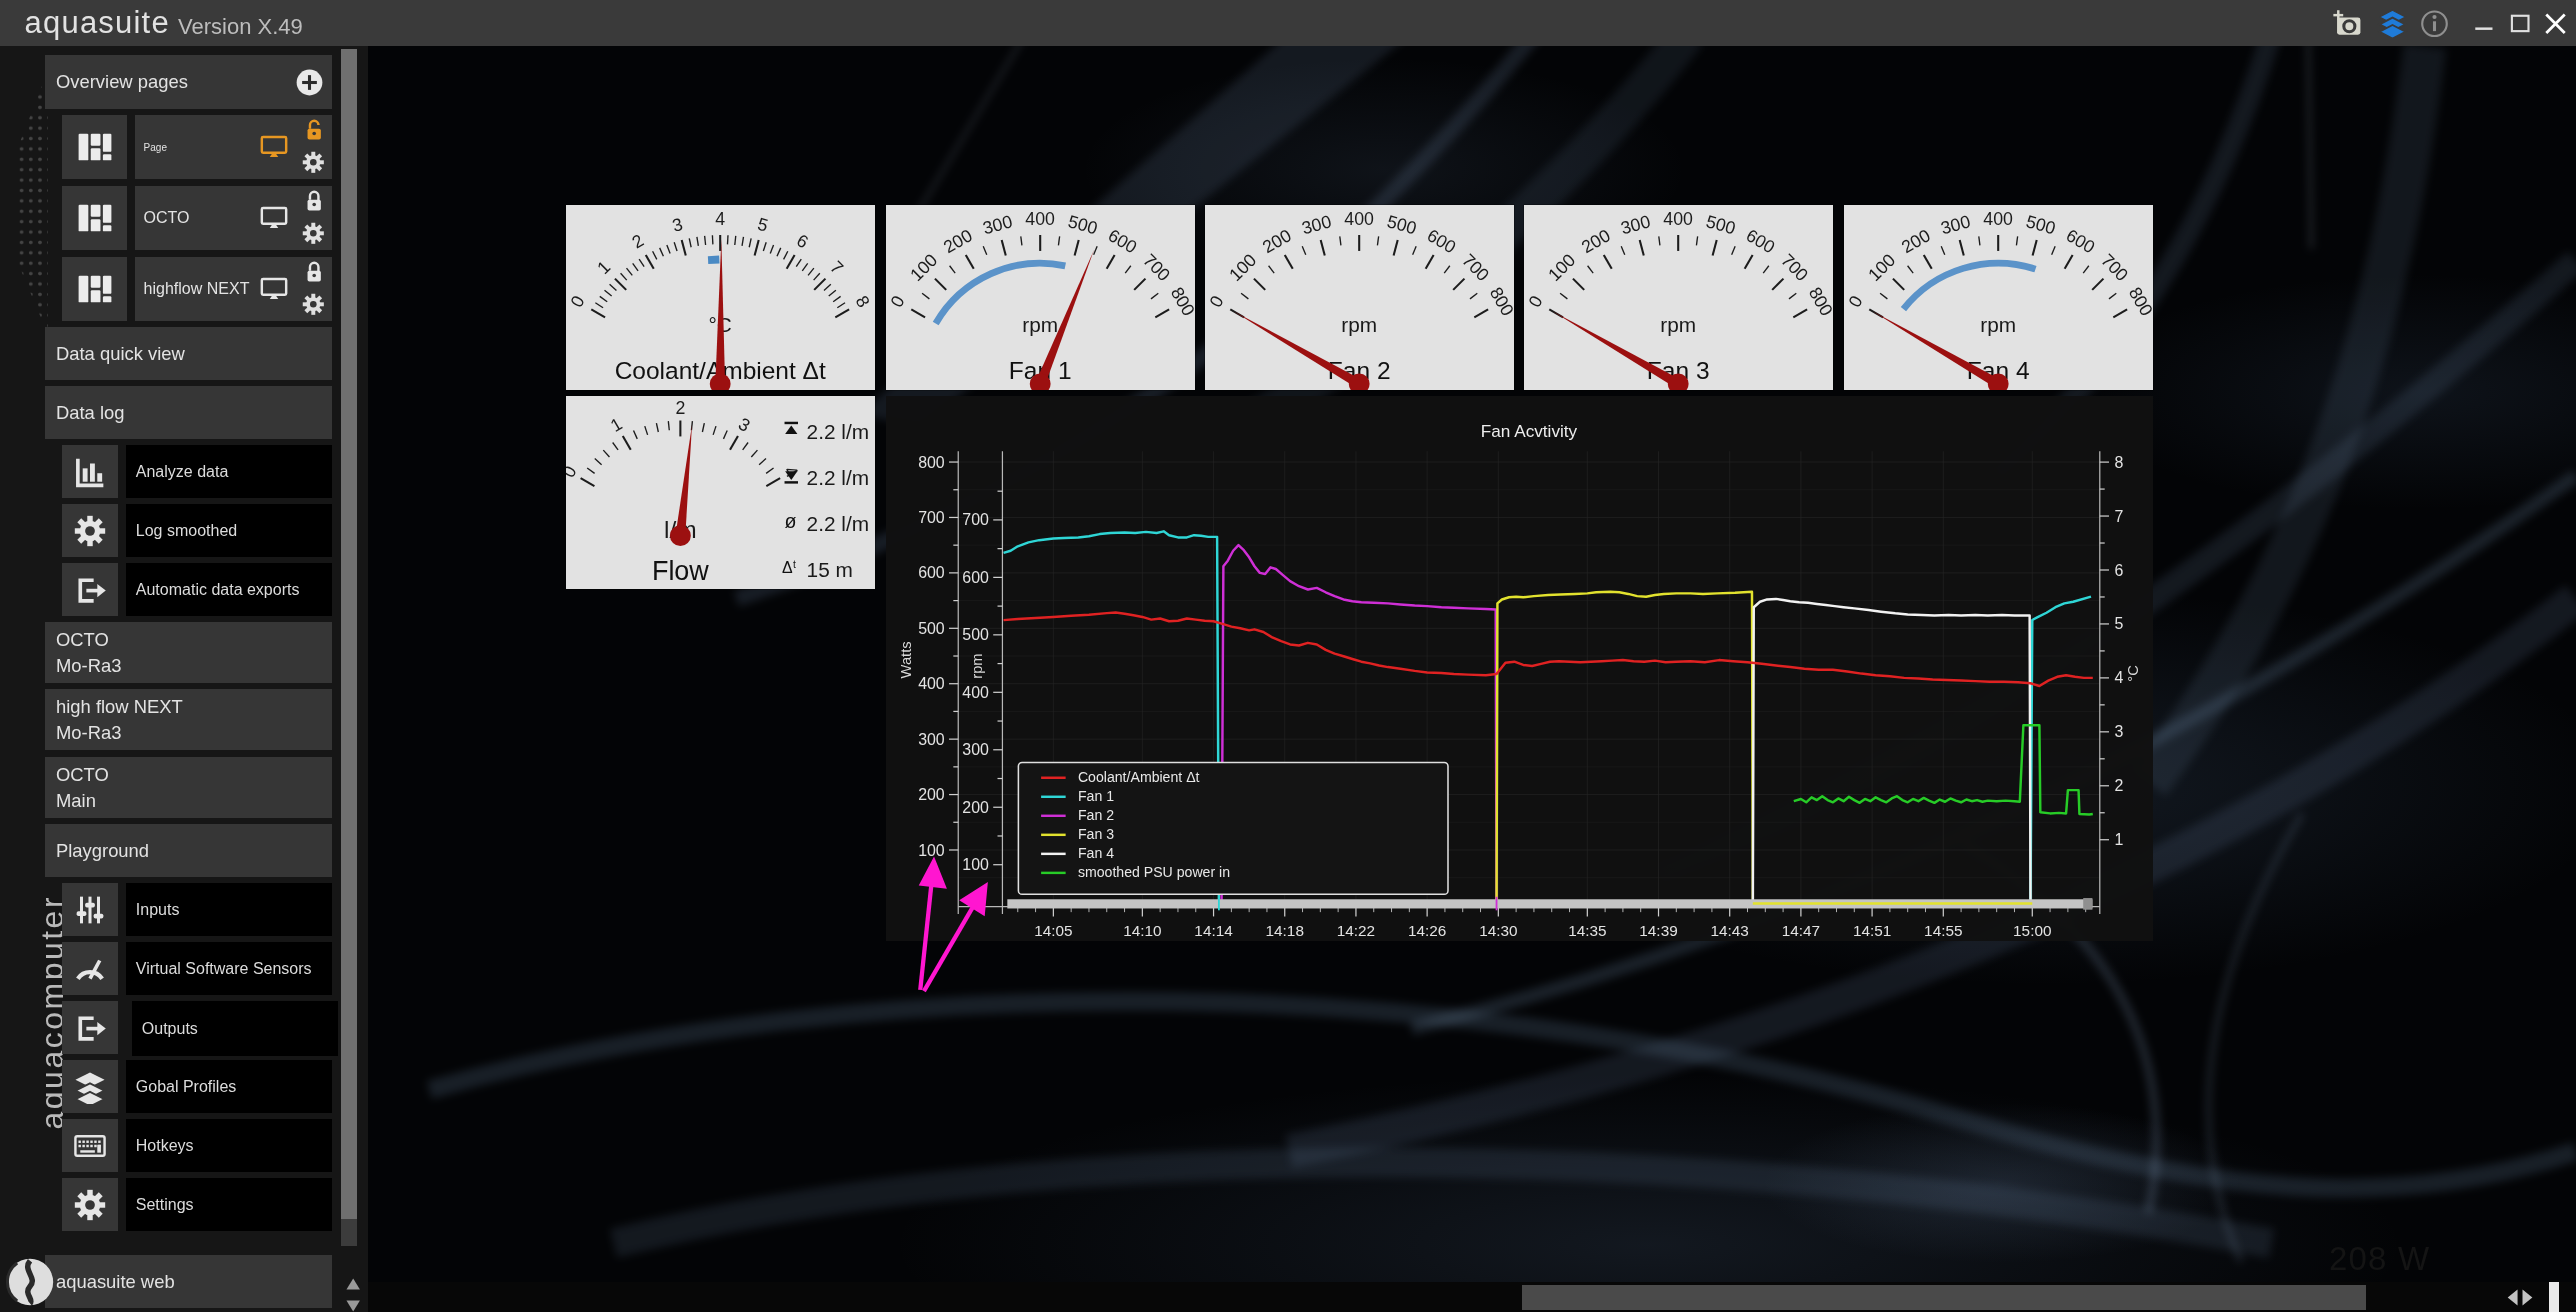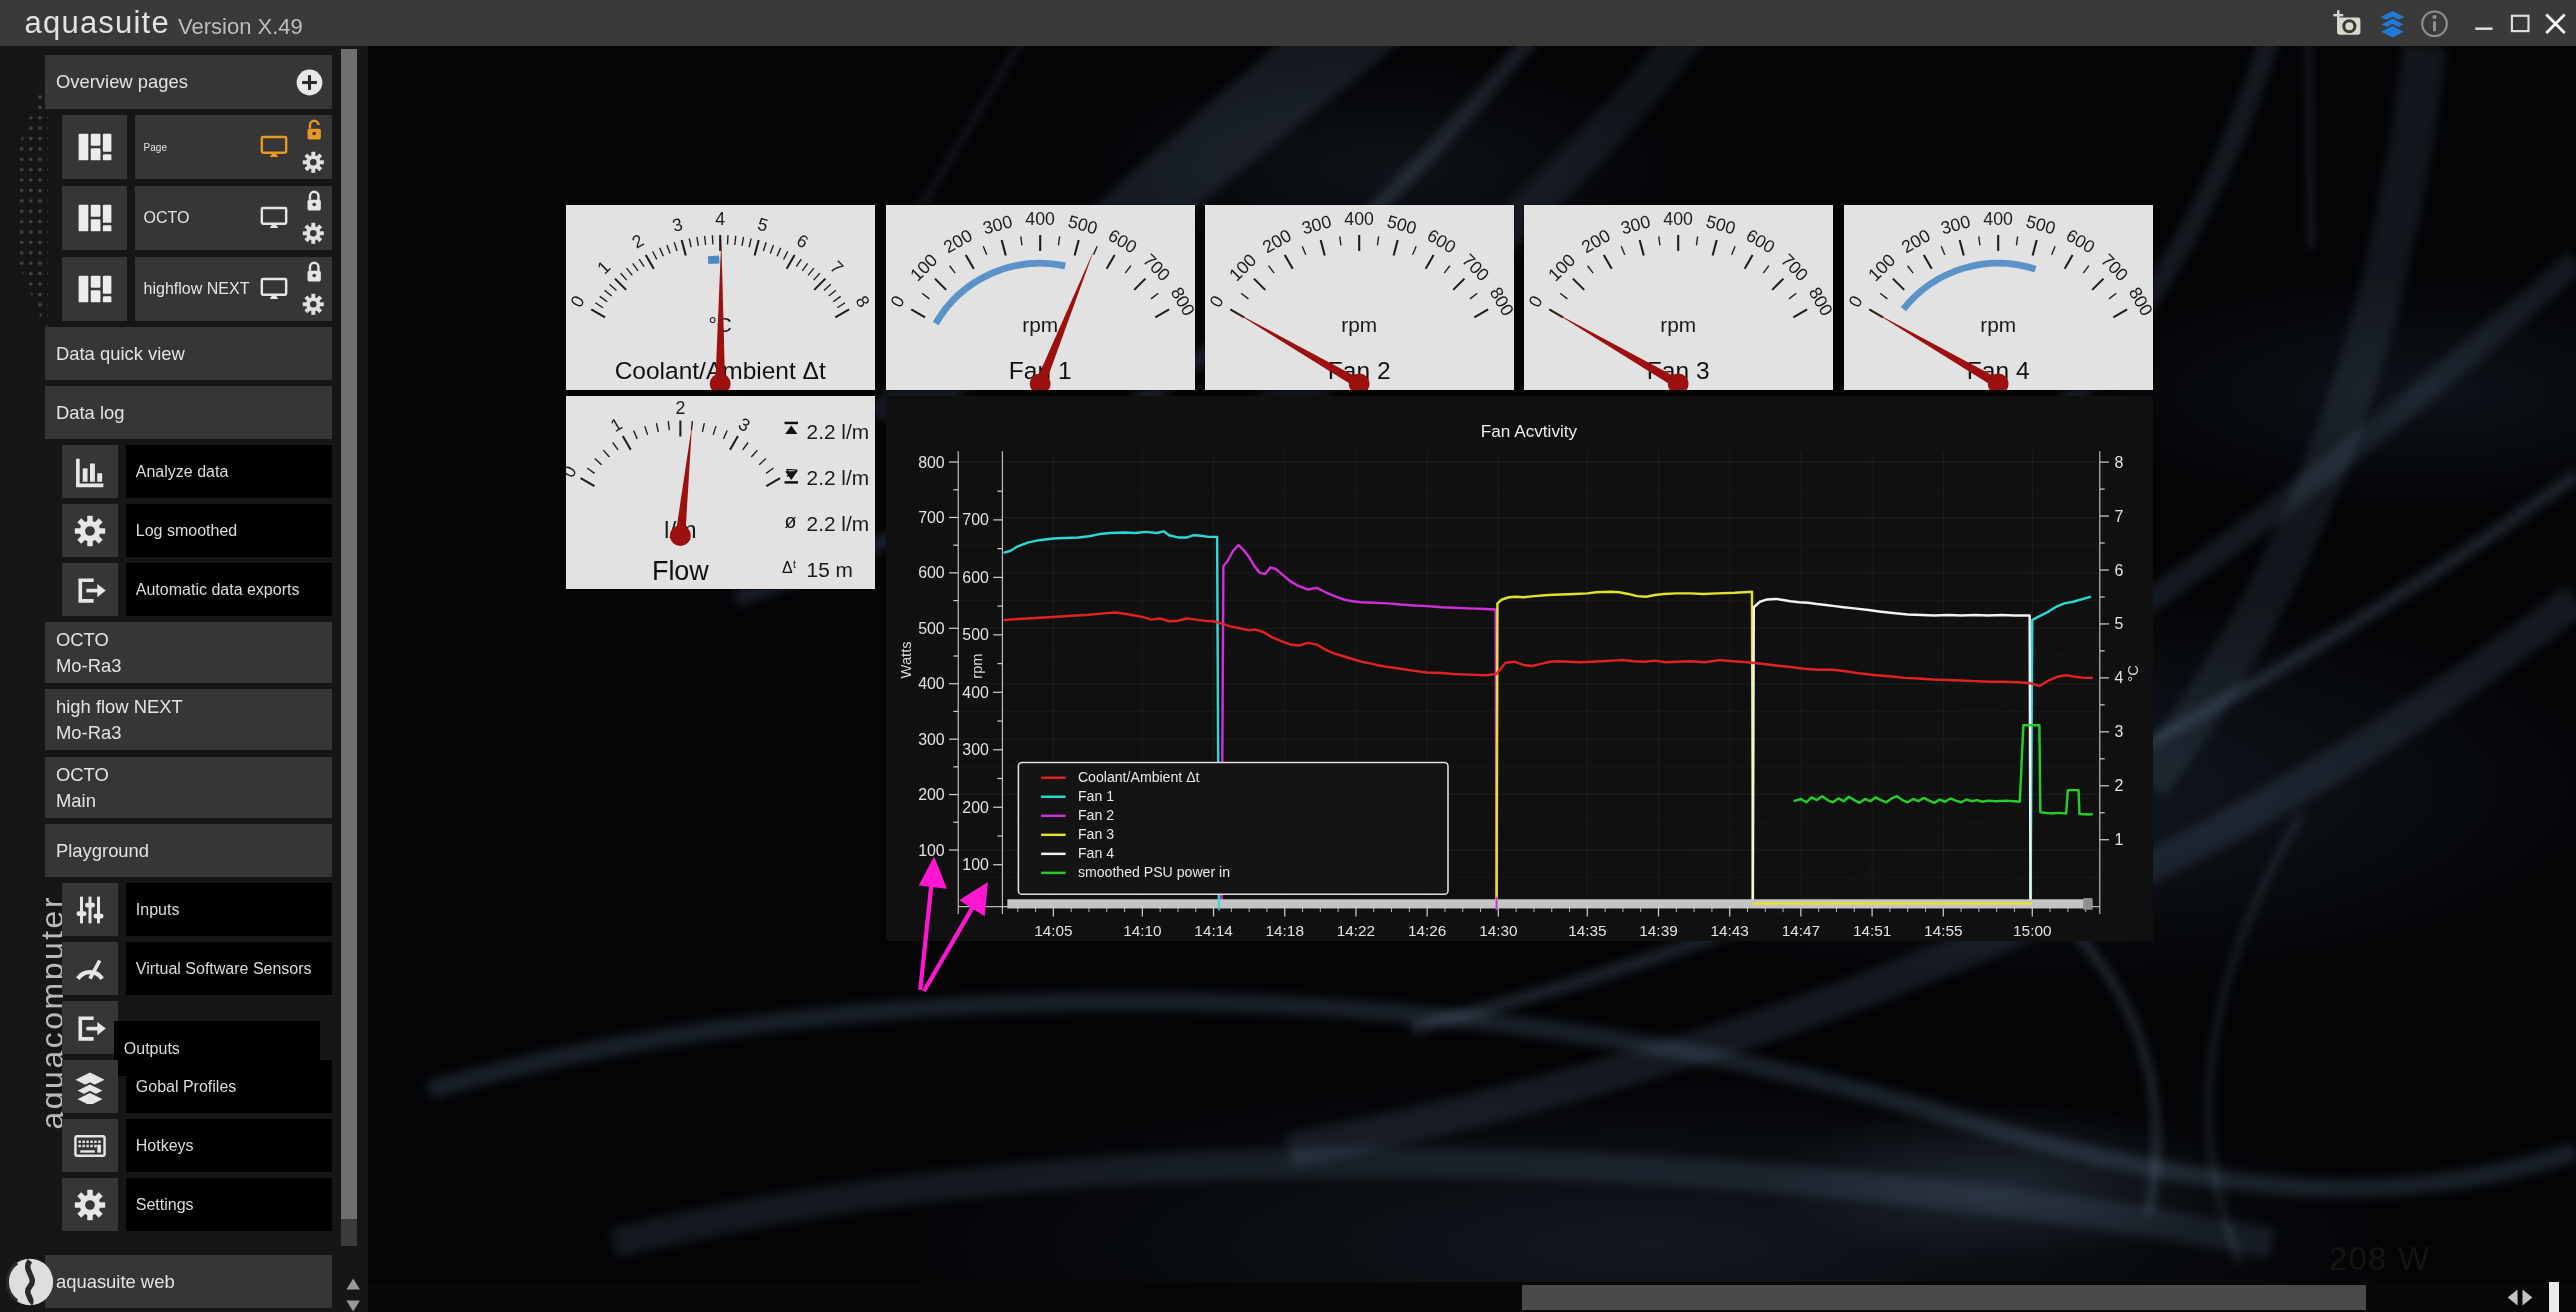--- a/index.html
+++ b/index.html
@@ -278,21 +278,21 @@
         <div class="sub-lbl" style="left: 126px; top: 896px; width: 206px; height: 53px;">
           <span>Virtual Software Sensors</span>
         </div>
         <div class="tile" style="left: 62px; top: 955px; width: 56px; height: 53px;">
           <svg width="34" height="34" viewBox="0 0 56 56">
             <path d="M34 12 H12 V46 H34" stroke="#e6e6e6" stroke-width="6" fill="none"></path>
             <line x1="22" y1="29" x2="48" y2="29" stroke="#e6e6e6" stroke-width="6"></line>
             <polygon points="40,18 54,29 40,40" fill="#e6e6e6"></polygon>
           </svg>
         </div>
-        <div class="sub-lbl" style="left: 114px; top: 955px; width: 206px; height: 55px; margin-top: 20px;">
+        <div class="sub-lbl" style="left: 132px; top: 955px; width: 206px; height: 55px;">
           <span>Outputs</span>
         </div>
         <div class="tile" style="left: 62px; top: 1014px; width: 56px; height: 53px;">
           <svg width="34" height="34" viewBox="0 0 56 56">
             <g fill="#e6e6e6">
               <polygon points="28,4 52,16 28,28 4,16"></polygon>
               <polygon points="28,22 52,34 28,46 4,34" stroke="#363636" stroke-width="3"></polygon>
               <polygon points="28,36 52,48 28,60 4,48" stroke="#363636" stroke-width="3"></polygon>
             </g>
           </svg>

